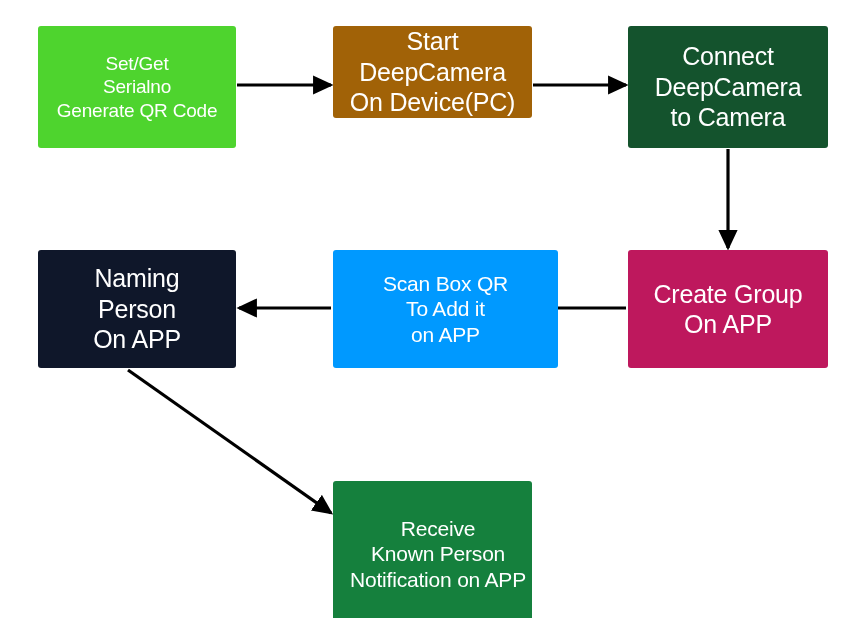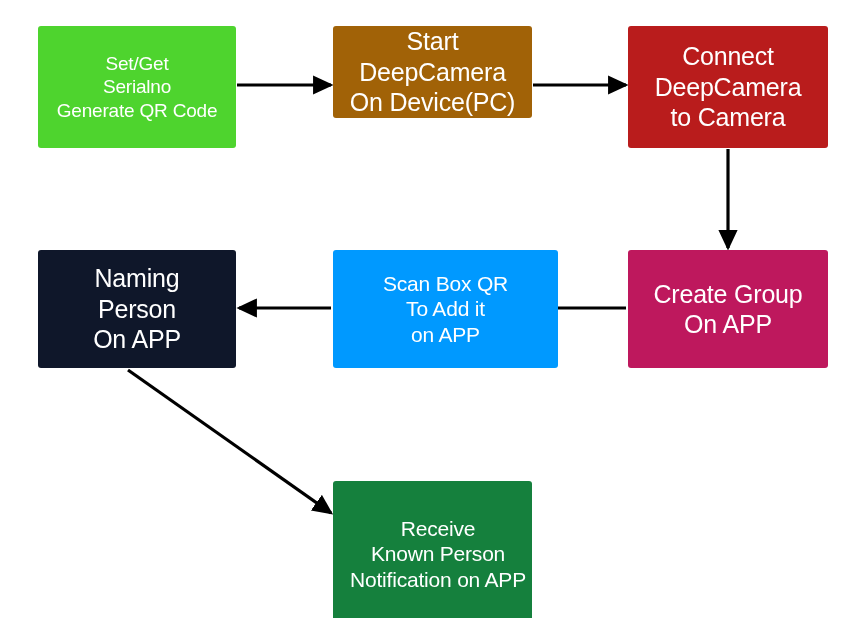--- a/index.html
+++ b/index.html
@@ -67,21 +67,21 @@
       </g>
   </svg>
 
   <div id="nodes-layer">
       <div class="node green fs-small" style="left: 38px; top: 26px; width: 198px; height: 122px; background: rgb(78, 212, 46);"><span>Set/Get
 Serialno
 Generate QR Code</span></div>
       <div class="node green fs-large" style="left: 333px; top: 26px; width: 199px; height: 92px; background: #a16207;"><span>Start
 DeepCamera
 On Device(PC)</span></div>
-      <div class="node green fs-large" style="left: 628px; top: 26px; width: 200px; height: 122px; background: #b91c1c;"><span>Connect
+      <div class="node green fs-large" style="left: 628px; top: 26px; width: 200px; height: 122px; background: #14532d;"><span>Connect
 DeepCamera
 to Camera</span></div>
       <div class="node blue fs-large" style="left: 628px; top: 250px; width: 200px; height: 118px; background: #be185d;"><span>Create Group
 On APP</span></div>
       <div class="node blue fs-mid" style="left: 333px; top: 250px; width: 225px; height: 118px; background: rgb(0, 153, 255);"><span>Scan Box QR
 To Add it
 on APP</span></div>
       <div class="node blue fs-large" style="left: 38px; top: 250px; width: 198px; height: 118px; background: #0f172a; justify-content: center;"><span>Naming
 Person
 On APP</span></div>

